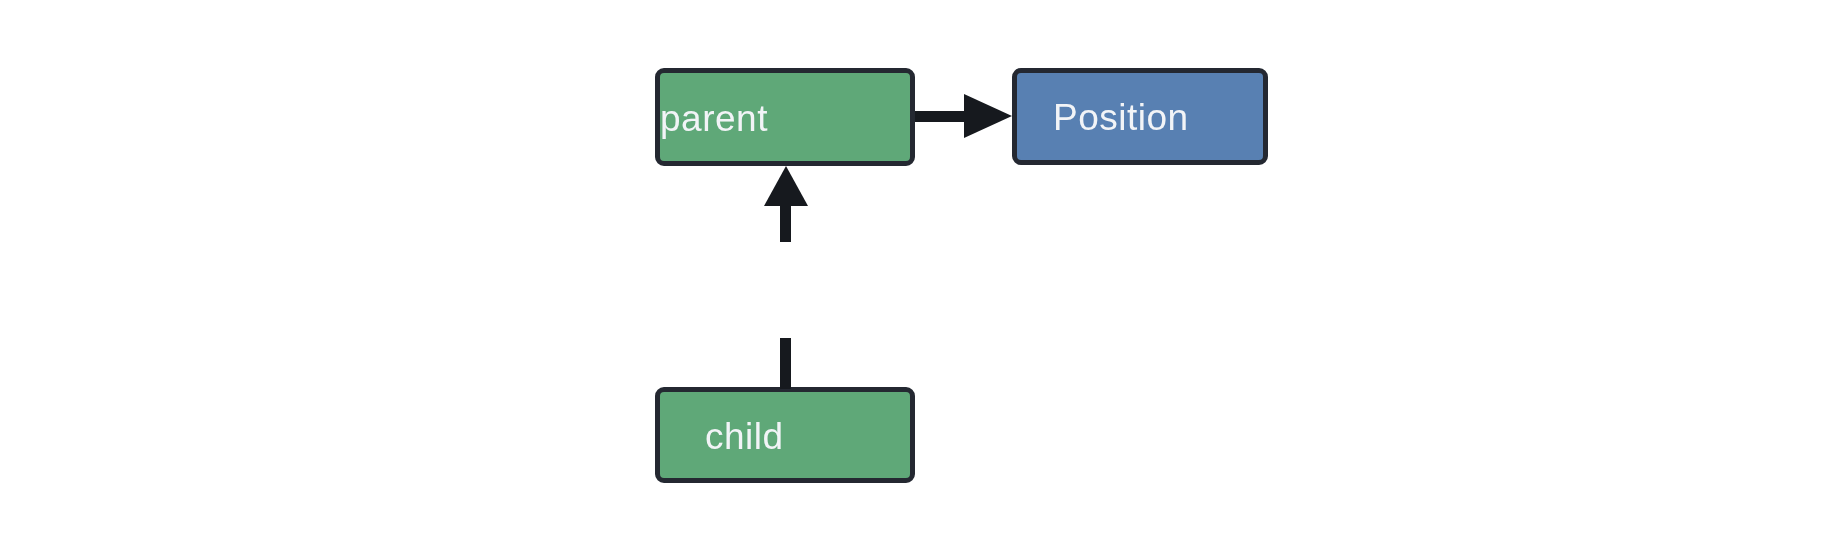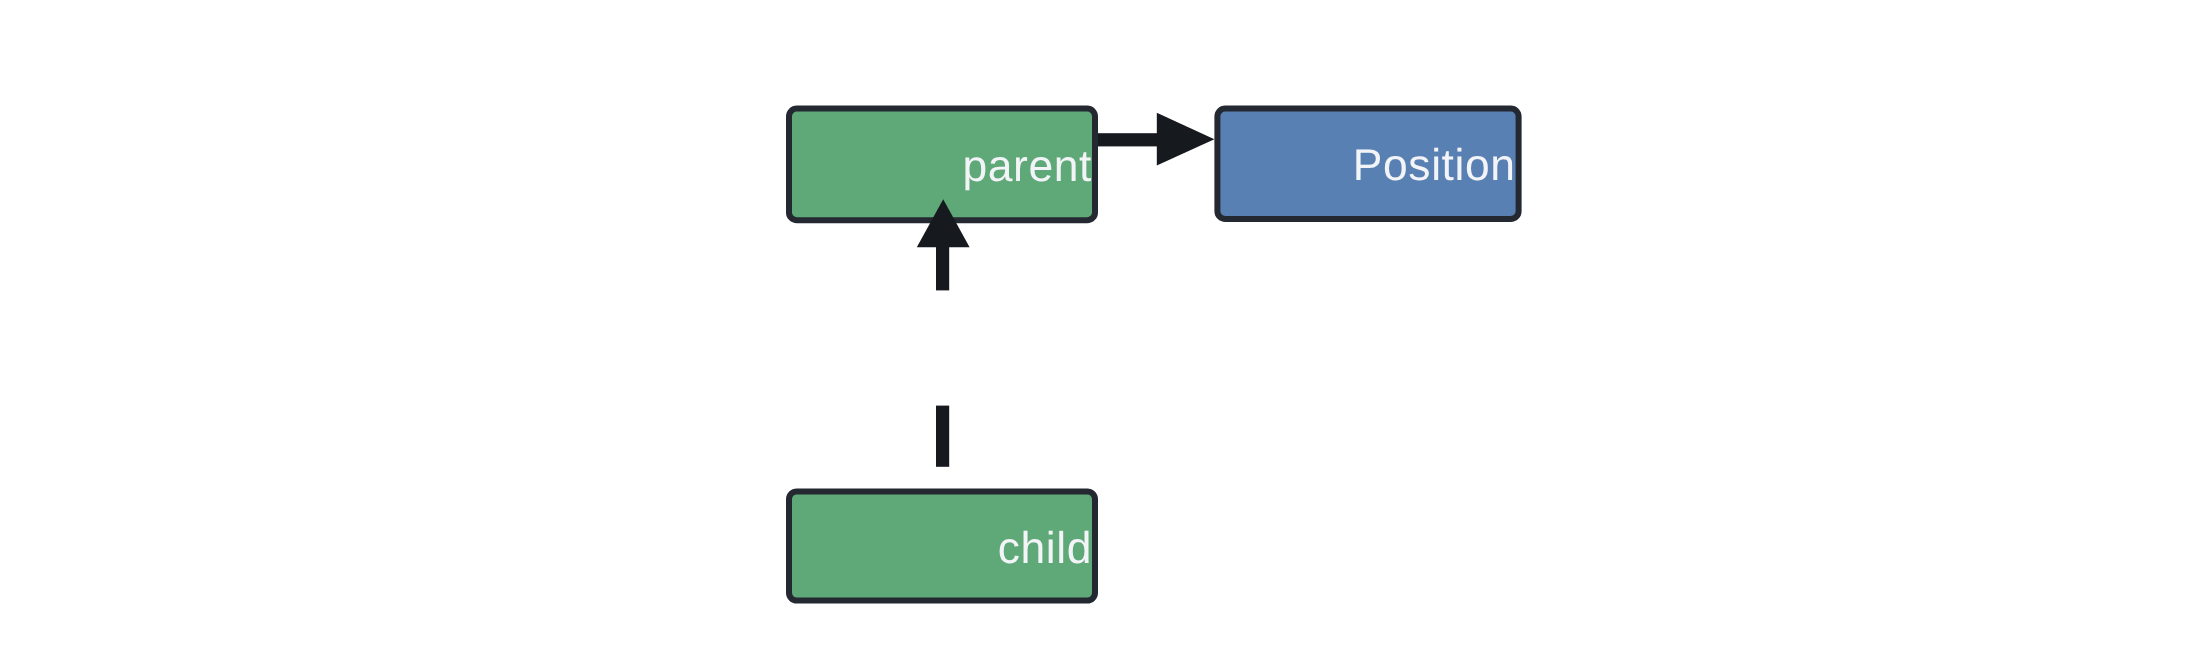--- a/index.html
+++ b/index.html
@@ -15,38 +15,37 @@
     overflow: hidden;
     font-family: "Liberation Sans", "DejaVu Sans", sans-serif;
   }
   .node {
     position: absolute;
     box-sizing: border-box;
     border: 5px solid var(--border, #242831);
     border-radius: 9px;
     display: flex;
     align-items: center;
-    justify-content: flex-end;
-    margin-top: 20px;
+    justify-content: flex-start;
   }
   .node .node-label {
     color: var(--text, #F2F4F7);
     font-size: 37px;
     font-weight: 400;
     letter-spacing: 0.5px;
     line-height: 1;
     transform: translateY(1px);
   }
   .node.entity    { background: var(--entity-fill, #5FA878); }
-  .node.component { background: var(--component-fill, #5880B2); }
+  .node.component { background: var(--component-fill, #5880B2); padding-left: 36px; }
 
   .pos-parent   { left: 655px;  top: 68px;  width: 260px; height: 98px; }
   .pos-position { left: 1012px; top: 68px;  width: 256px; height: 97px; }
   .pos-childof  { left: 655px;  top: 241px; width: 260px; height: 99px; }
-  .pos-child    { left: 655px;  top: 387px; width: 260px; height: 96px; }
+  .pos-child    { left: 655px;  top: 387px; width: 260px; height: 96px; padding-left: 45px; }
 
   .edge-shaft {
     position: absolute;
     background: var(--arrow, #16191E);
   }
   .shaft-h  { left: 915px; top: 111px; width: 52px;  height: 11px; }
   .shaft-v1 { left: 780px; top: 202px; width: 11px;  height: 40px; }
   .shaft-v2 { left: 780px; top: 338px; width: 11px;  height: 51px; }
 
   .arrow-head {

